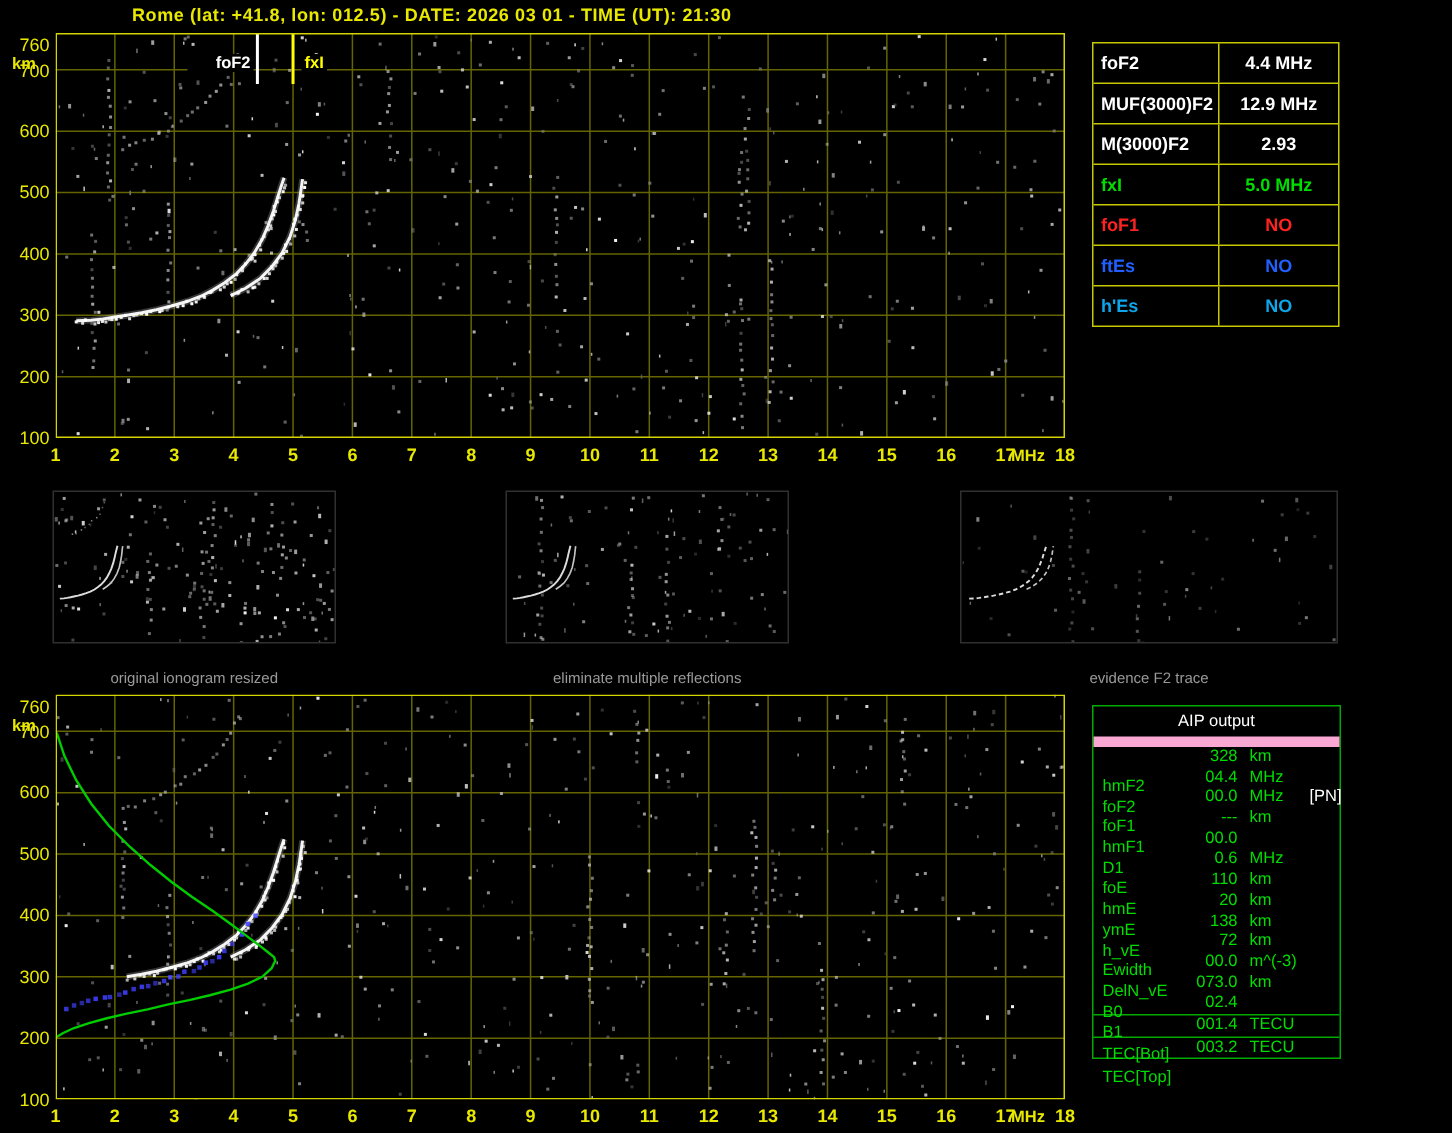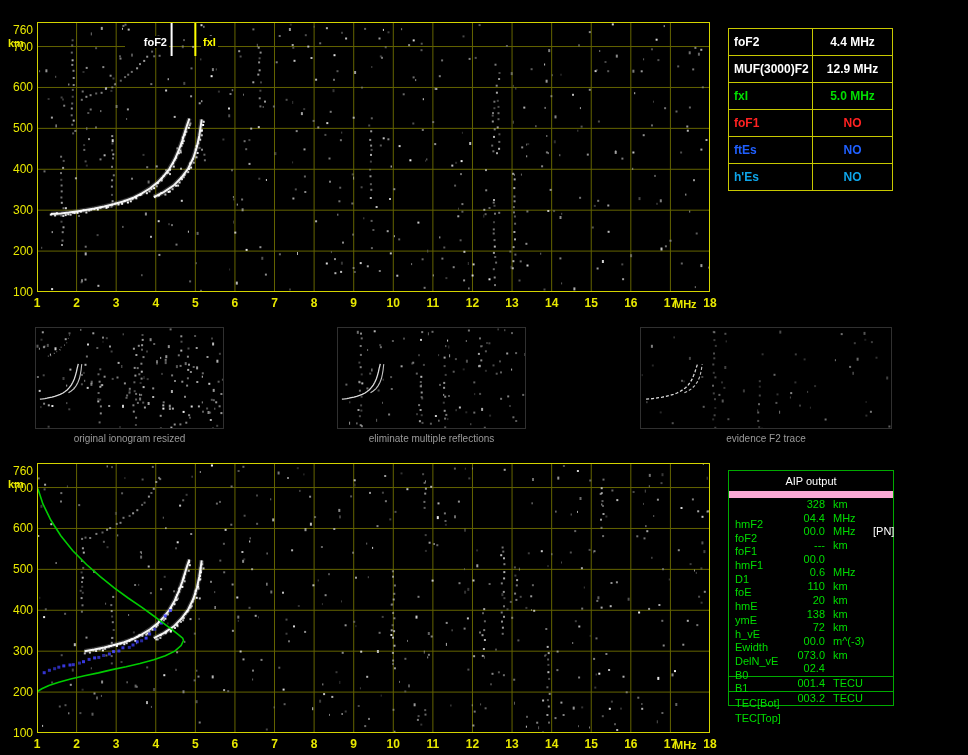--- a/index.html
+++ b/index.html
@@ -13,21 +13,21 @@
   .marker-label{position:absolute;font-size:11px;font-weight:bold;background:#000;padding:0 2px;z-index:3;}
   #fof2-label{left:88px;top:14px;width:40px;text-align:right;color:#ffffff;}
   #fxi-label{left:164px;top:14px;color:#ffff00;}
   .ytick{position:absolute;left:2px;width:31px;text-align:right;color:#e8e800;font-weight:normal;font-size:12px;}
   .xtick{position:absolute;width:22px;text-align:center;color:#e8e800;font-weight:bold;font-size:12px;}
   .unit{position:absolute;color:#e8e800;font-weight:bold;font-size:11px;}
   .thumb{position:absolute;background:#000;border:1px solid #303030;}
   #thumb-0{left:35px;top:327px;width:187px;height:100px;}
   #thumb-1{left:337px;top:327px;width:187px;height:100px;}
   #thumb-2{left:640px;top:327px;width:250px;height:100px;}
-  .caption{position:absolute;top:433px;color:#9a9a9a;font-size:10px;text-align:center;}
+  .caption{position:absolute;top:447px;color:#9a9a9a;font-size:10px;text-align:center;}
   #cap-0{left:35px;width:189px;}
   #cap-1{left:337px;width:189px;}
   #cap-2{left:640px;width:252px;}
   .autoscala{position:absolute;left:728px;top:28px;width:163px;border:1px solid #c8c800;background:#000;}
   .as-header{height:25px;line-height:25px;text-align:center;color:#ffff00;font-weight:bold;font-size:12px;border-bottom:1px solid #c8c800;}
   .as-row{display:flex;height:26px;line-height:26px;font-weight:bold;font-size:12px;border-bottom:1px solid #c8c800;}
   .as-row:last-child{border-bottom:none;}
   .as-label{flex:0 0 84px;padding-left:5px;border-right:1px solid #c8c800;box-sizing:border-box;}
   .as-value{flex:1;text-align:center;}
   .aip{position:absolute;left:728px;top:470px;width:164px;border:1px solid #00aa00;background:#000;font-size:11px;color:#00dd00;}
@@ -37,20 +37,21 @@
   .aip-value{flex:0 0 36px;text-align:right;}
   .aip-unit{flex:0 0 40px;margin-left:8px;}
   .aip-extra{flex:1;color:#ffffff;}
   .aip-sep{height:0;border-top:1px solid #00aa00;}
 </style>
 </head>
 <body>
 
 <div id="app">
 
+  <div class="title">Rome (lat: +41.8, lon: 012.5) - DATE: 2026 03 01 - TIME (UT): 21:30</div>
 
   <div class="plot" id="plot-top">
     <svg id="svg-top" width="673" height="270">
         <g>
           <line x1="39.588235294117645" y1="0" x2="39.588235294117645" y2="270" stroke="#646400" stroke-width="1"></line>
           <line x1="79.17647058823529" y1="0" x2="79.17647058823529" y2="270" stroke="#646400" stroke-width="1"></line>
           <line x1="118.76470588235294" y1="0" x2="118.76470588235294" y2="270" stroke="#646400" stroke-width="1"></line>
           <line x1="158.35294117647058" y1="0" x2="158.35294117647058" y2="270" stroke="#646400" stroke-width="1"></line>
           <line x1="197.94117647058823" y1="0" x2="197.94117647058823" y2="270" stroke="#646400" stroke-width="1"></line>
           <line x1="237.52941176470588" y1="0" x2="237.52941176470588" y2="270" stroke="#646400" stroke-width="1"></line>
@@ -755,20 +756,24 @@
 
   <div class="autoscala">
     <div id="as-rows">
         <div class="as-row" style="color: rgb(255, 255, 255);">
           <span class="as-label">foF2</span>
           <span class="as-value">4.4 MHz</span>
         </div>
         <div class="as-row" style="color: rgb(255, 255, 255);">
           <span class="as-label">MUF(3000)F2</span>
           <span class="as-value">12.9 MHz</span>
+        </div>
+        <div class="as-row" style="color: rgb(255, 255, 255);">
+          <span class="as-label">M(3000)F2</span>
+          <span class="as-value">2.93</span>
         </div>
         <div class="as-row" style="color: rgb(0, 221, 0);">
           <span class="as-label">fxI</span>
           <span class="as-value">5.0 MHz</span>
         </div>
         <div class="as-row" style="color: rgb(255, 34, 34);">
           <span class="as-label">foF1</span>
           <span class="as-value">NO</span>
         </div>
         <div class="as-row" style="color: rgb(32, 96, 255);">

